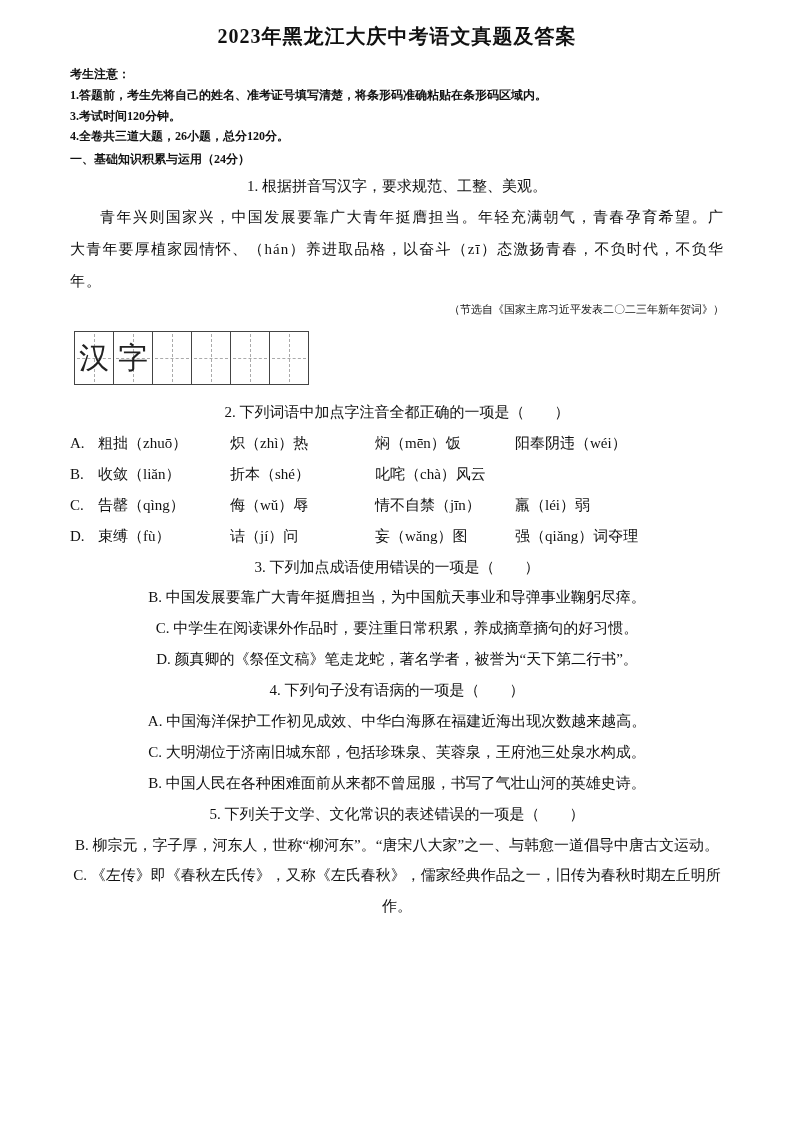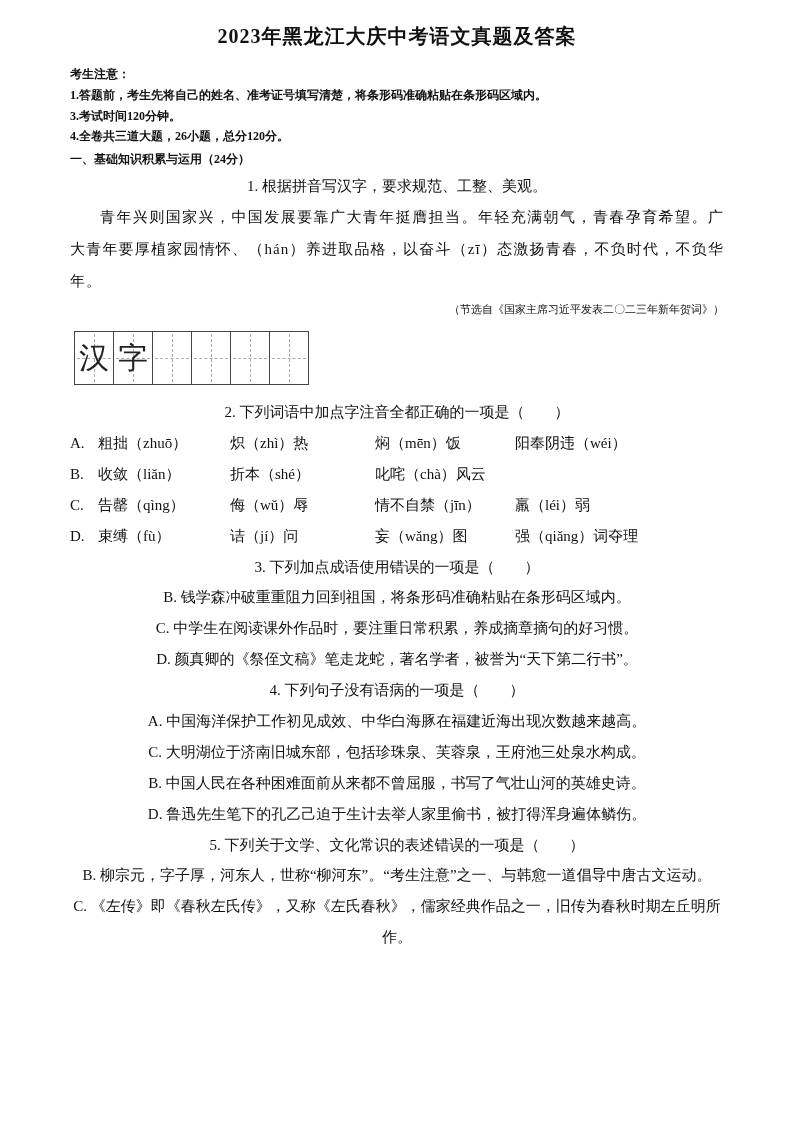--- a/index.html
+++ b/index.html
@@ -118,27 +118,26 @@
   </div>
   <div class="pinyin-row">
     <span>D.</span>
     <span>束缚（fù）</span>
     <span>诘（jí）问</span>
     <span>妄（wǎng）图</span>
     <span>强（qiǎng）词夺理</span>
   </div>
 
   <div class="line">3. 下列加点成语使用错误的一项是（　　）</div>
-  <div class="line">B. 钱学森冲破重重阻力回到祖国，将条形码准确粘贴在条形码区域内。</div>
+  <div class="line">B. 中国发展要靠广大青年挺膺担当，为中国航天事业和导弹事业鞠躬尽瘁。</div>
   <div class="line">C. 中学生在阅读课外作品时，要注重日常积累，养成摘章摘句的好习惯。</div>
   <div class="line">D. 颜真卿的《祭侄文稿》笔走龙蛇，著名学者，被誉为“天下第二行书”。</div>
 
   <div class="line">4. 下列句子没有语病的一项是（　　）</div>
   <div class="line">A. 中国海洋保护工作初见成效、中华白海豚在福建近海出现次数越来越高。</div>
   <div class="line">C. 大明湖位于济南旧城东部，包括珍珠泉、芙蓉泉，王府池三处泉水构成。</div>
   <div class="line">B. 中国人民在各种困难面前从来都不曾屈服，书写了气壮山河的英雄史诗。</div>
-  <div class="line">D. 鲁迅先生笔下的孔乙己迫于生计去举人家里偷书，被打得浑身遍体鳞伤。</div>
 
   <div class="line">5. 下列关于文学、文化常识的表述错误的一项是（　　）</div>
-  <div class="line">B. 柳宗元，字子厚，河东人，世称“柳河东”。“考生注意”之一、与韩愈一道倡导中唐古文运动。</div>
+  <div class="line">B. 柳宗元，字子厚，河东人，世称“柳河东”。“唐宋八大家”之一、与韩愈一道倡导中唐古文运动。</div>
   <div class="line">C. 《左传》即《春秋左氏传》，又称《左氏春秋》，儒家经典作品之一，旧传为春秋时期左丘明所作。</div>
 
 </div>
 
 </body></html>

